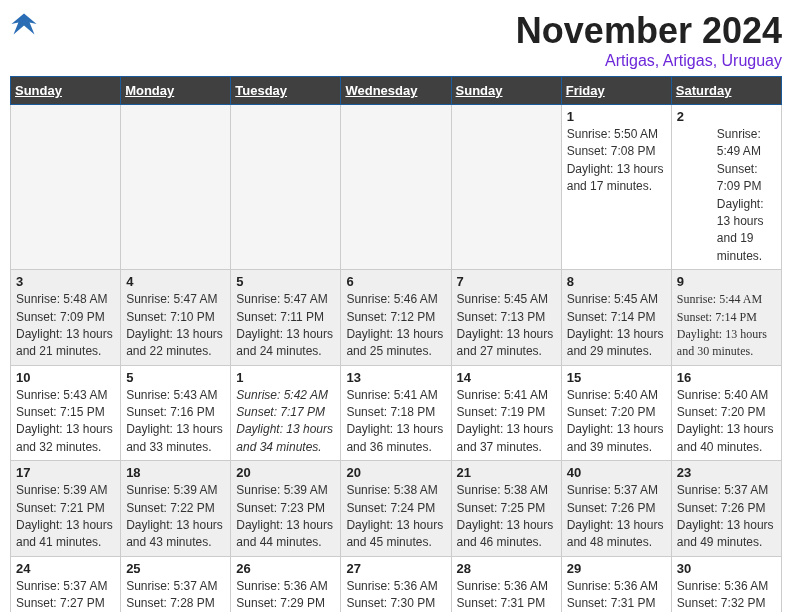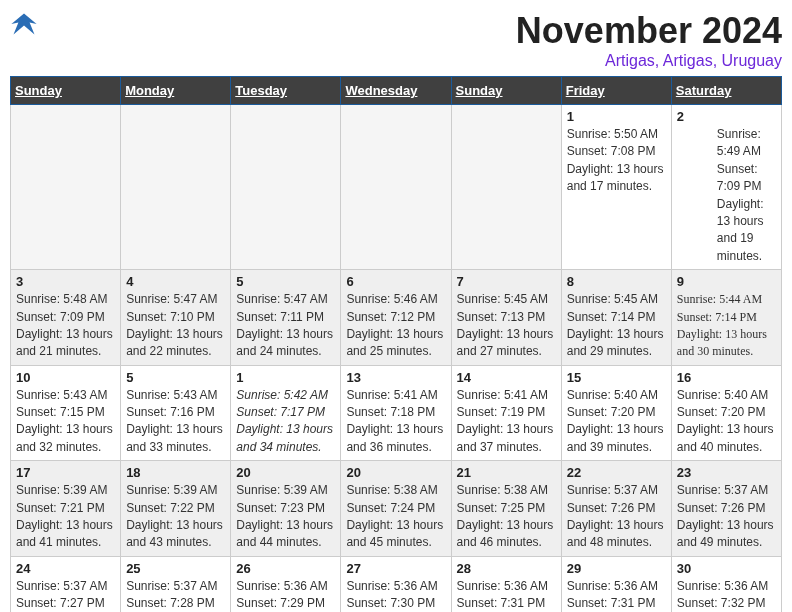--- a/index.html
+++ b/index.html
@@ -265,21 +265,21 @@
 and 45 minutes.</div>
         </td>
         <td>
           <div class="day-number">21</div>
           <div class="day-info" style="white-space: pre-line;">Sunrise: 5:38 AM
 Sunset: 7:25 PM
 Daylight: 13 hours
 and 46 minutes.</div>
         </td>
         <td>
-          <div class="day-number">22</div>
+          <div class="day-number">40</div>
           <div class="day-info" style="white-space: pre-line;">Sunrise: 5:37 AM
 Sunset: 7:26 PM
 Daylight: 13 hours
 and 48 minutes.</div>
         </td>
         <td>
           <div class="day-number">23</div>
           <div class="day-info" style="white-space: pre-line;">Sunrise: 5:37 AM
 Sunset: 7:26 PM
 Daylight: 13 hours

